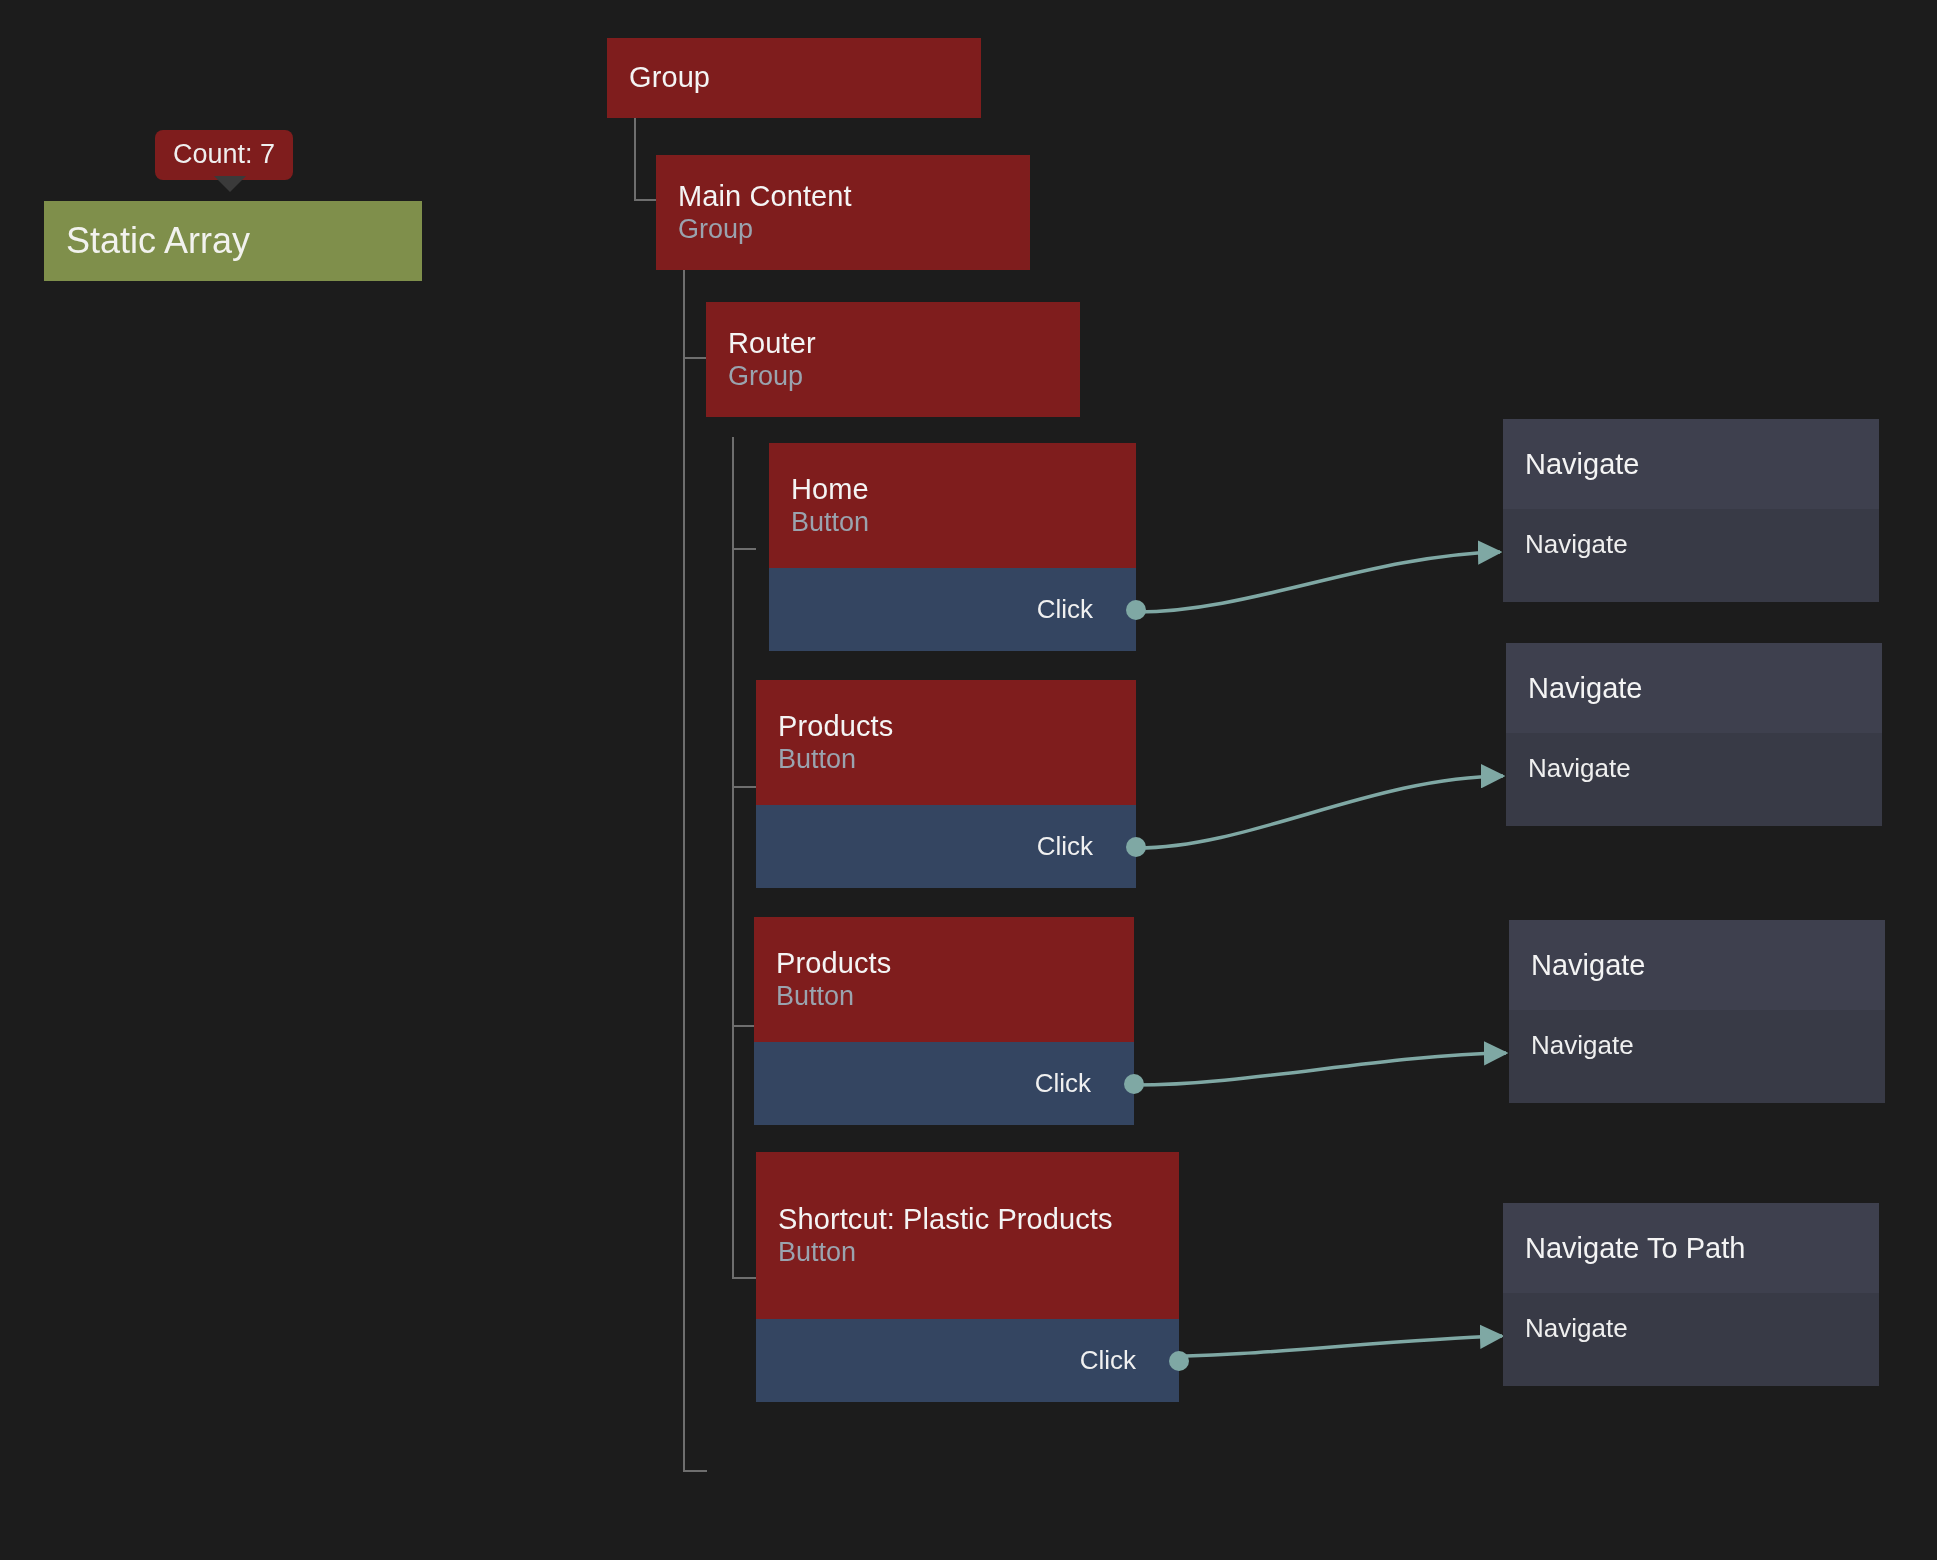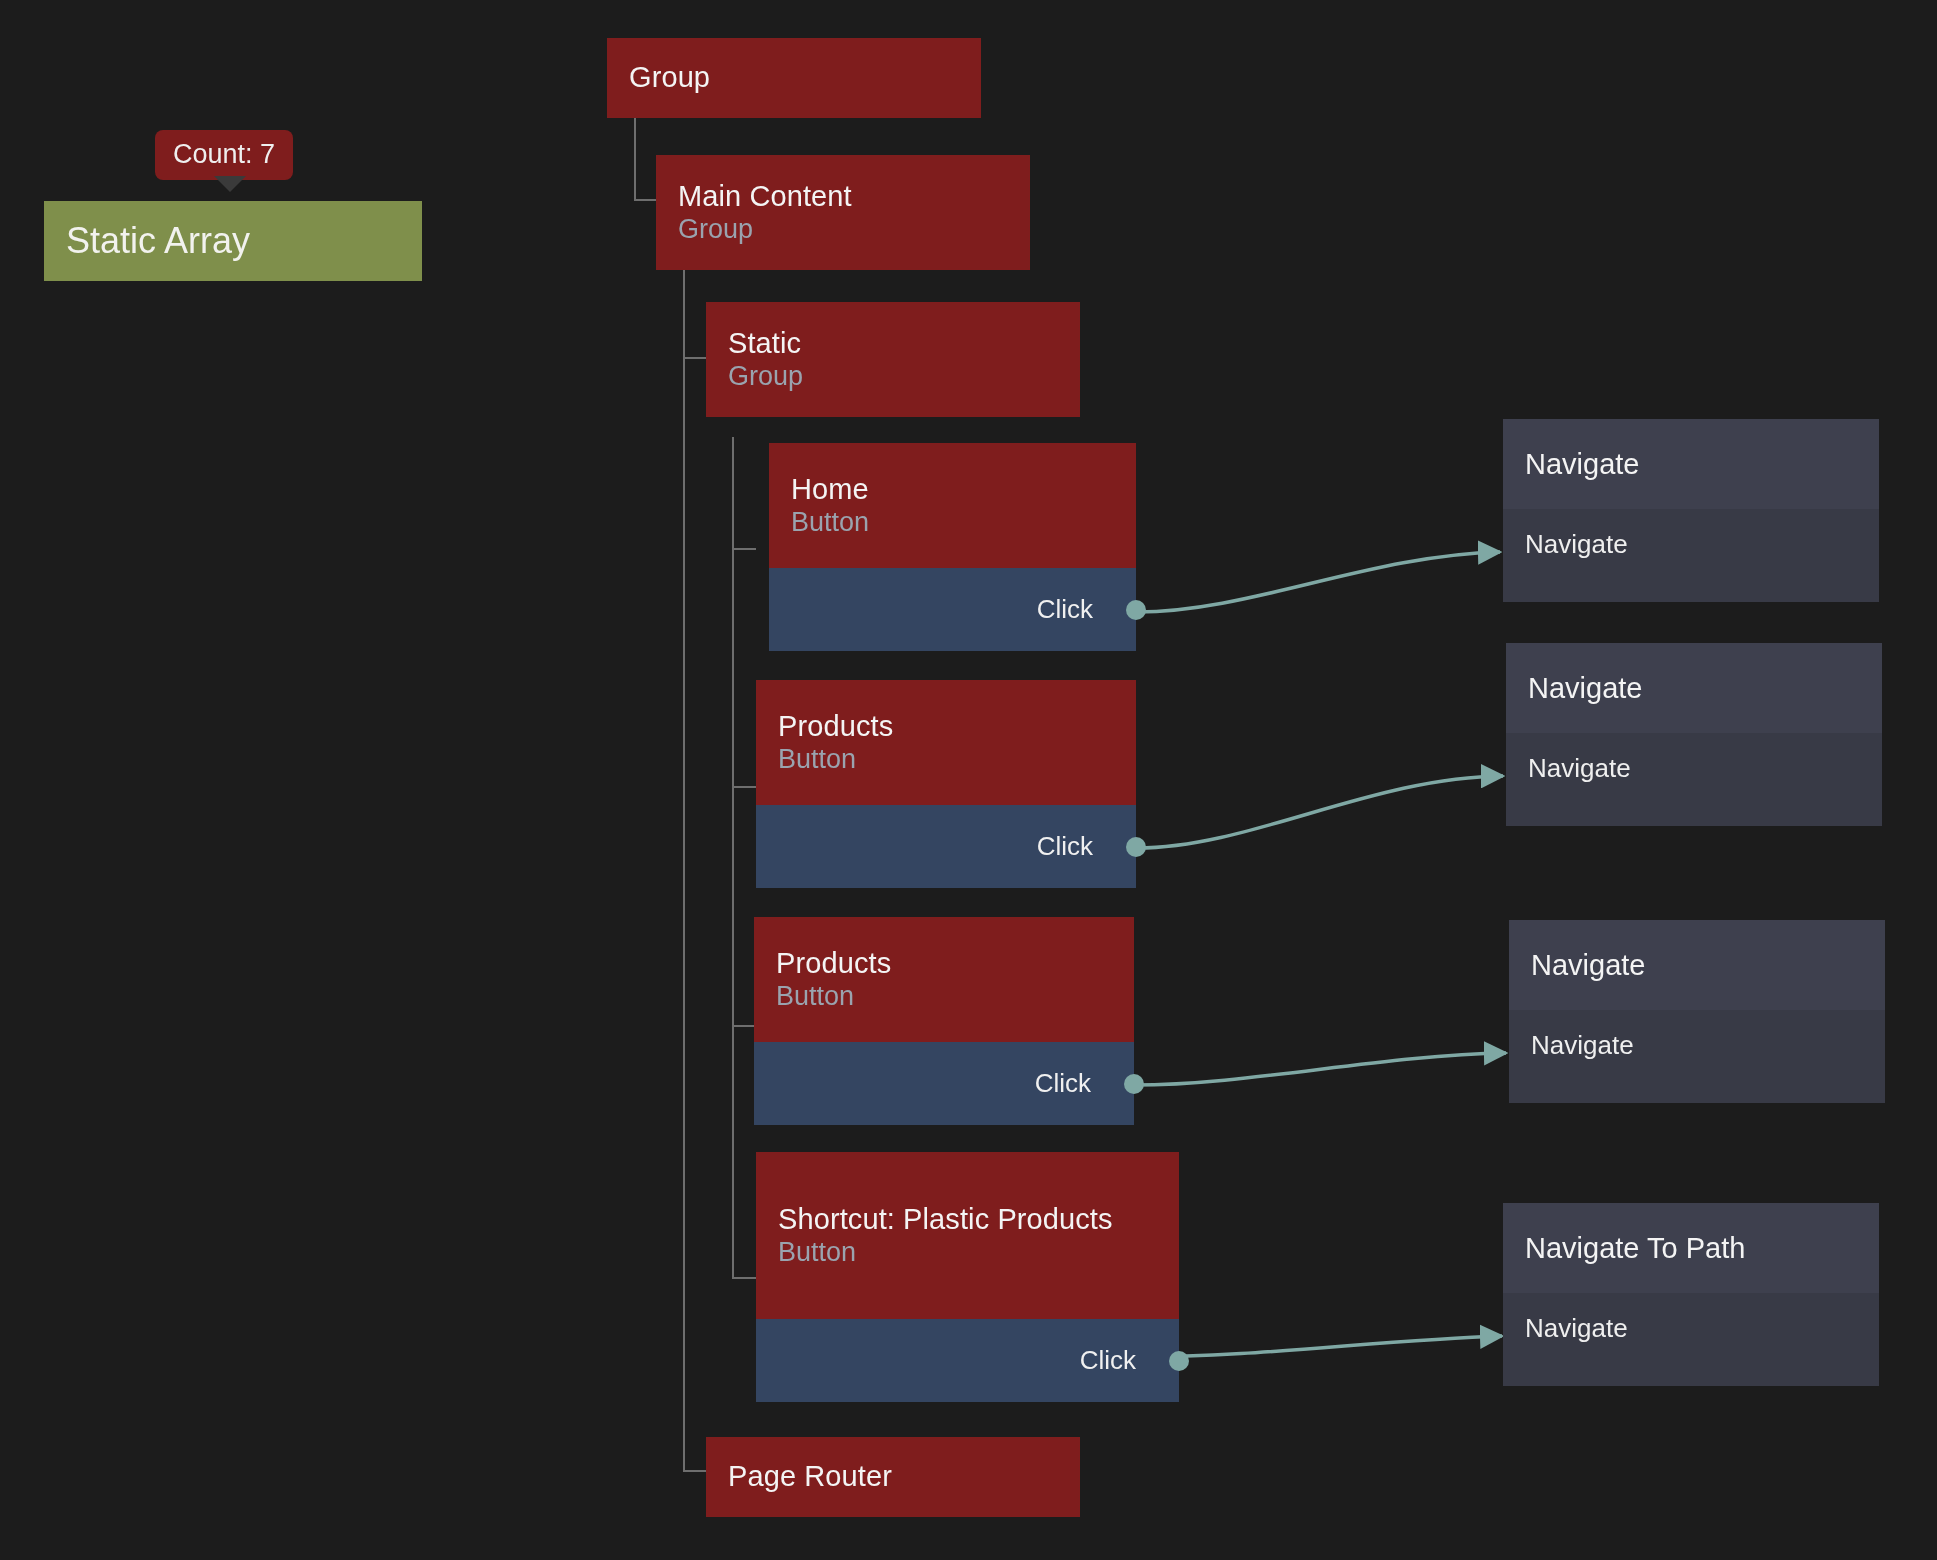--- a/index.html
+++ b/index.html
@@ -206,21 +206,21 @@
 
   <div class="node-el" style="left:656px; top:155px; width:374px; height:115px;">
     <div class="head">
       <div class="title">Main Content</div>
       <div class="subtitle">Group</div>
     </div>
   </div>
 
   <div class="node-el" style="left:706px; top:302px; width:374px; height:115px;">
     <div class="head">
-      <div class="title">Static</div>
+      <div class="title">Router</div>
       <div class="subtitle">Group</div>
     </div>
   </div>
 
   <div class="node-el has-body" style="left:756px; top:443px; width:380px; height:208px;padding-left:13px;">
     <div class="head" style="height:125px;">
       <div class="title">Home</div>
       <div class="subtitle">Button</div>
     </div>
     <div class="body" style="height:83px;">
@@ -263,25 +263,20 @@
       <div class="subtitle">Button</div>
     </div>
     <div class="body" style="height:83px;">
       <div class="port-row" style="top:26px;">
         <span class="port-label">Click</span>
         <span class="port-dot"></span>
       </div>
     </div>
   </div>
 
-  <div class="node-el" style="left:706px; top:1437px; width:374px; height:80px;">
-    <div class="head">
-      <div class="title">Page Router</div>
-    </div>
-  </div>
 
   <div class="node-act" style="left:1503px; top:419px; width:376px; height:183px;">
     <div class="head" style="height:90px;">
       <div class="title">Navigate</div>
     </div>
     <div class="body" style="height:93px;">
       <div class="in-row" style="top:20px;">
         <span class="in-label">Navigate</span>
       </div>
     </div>

